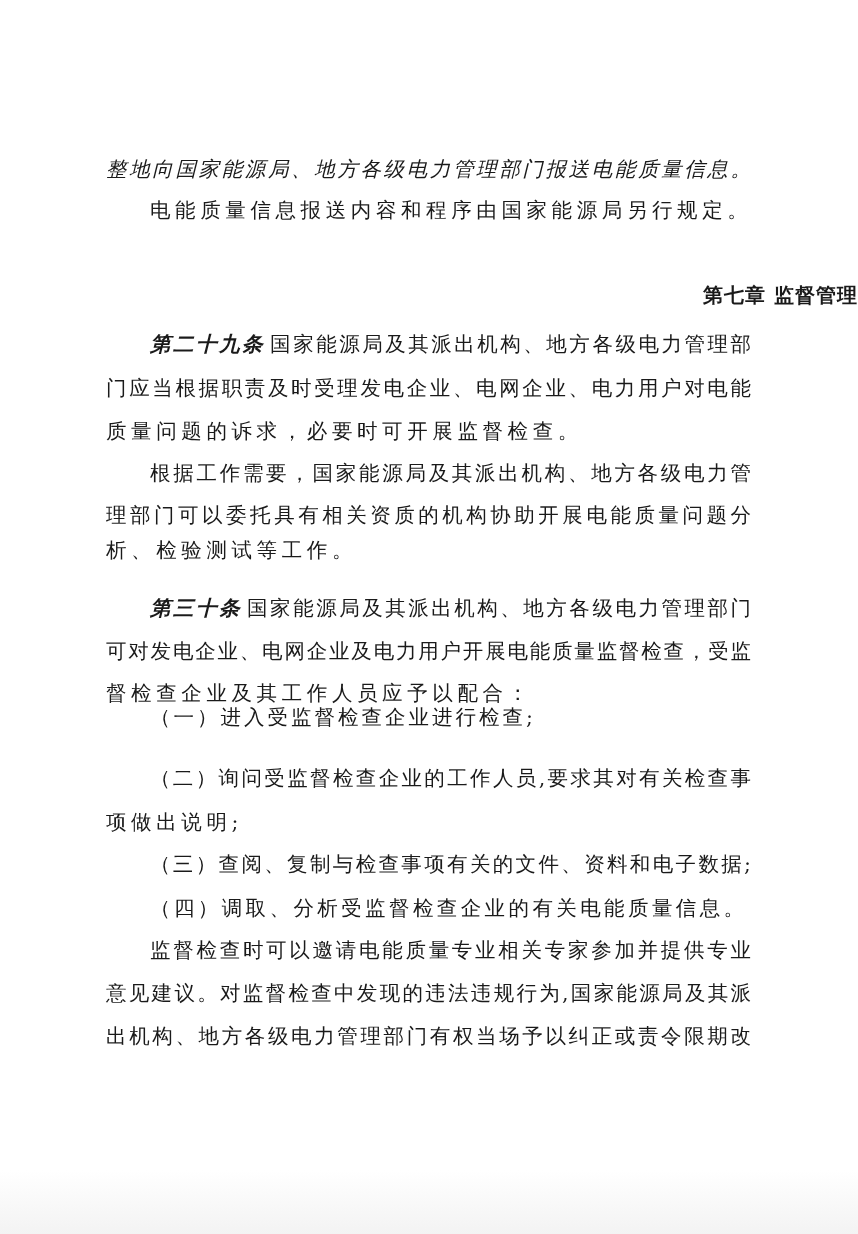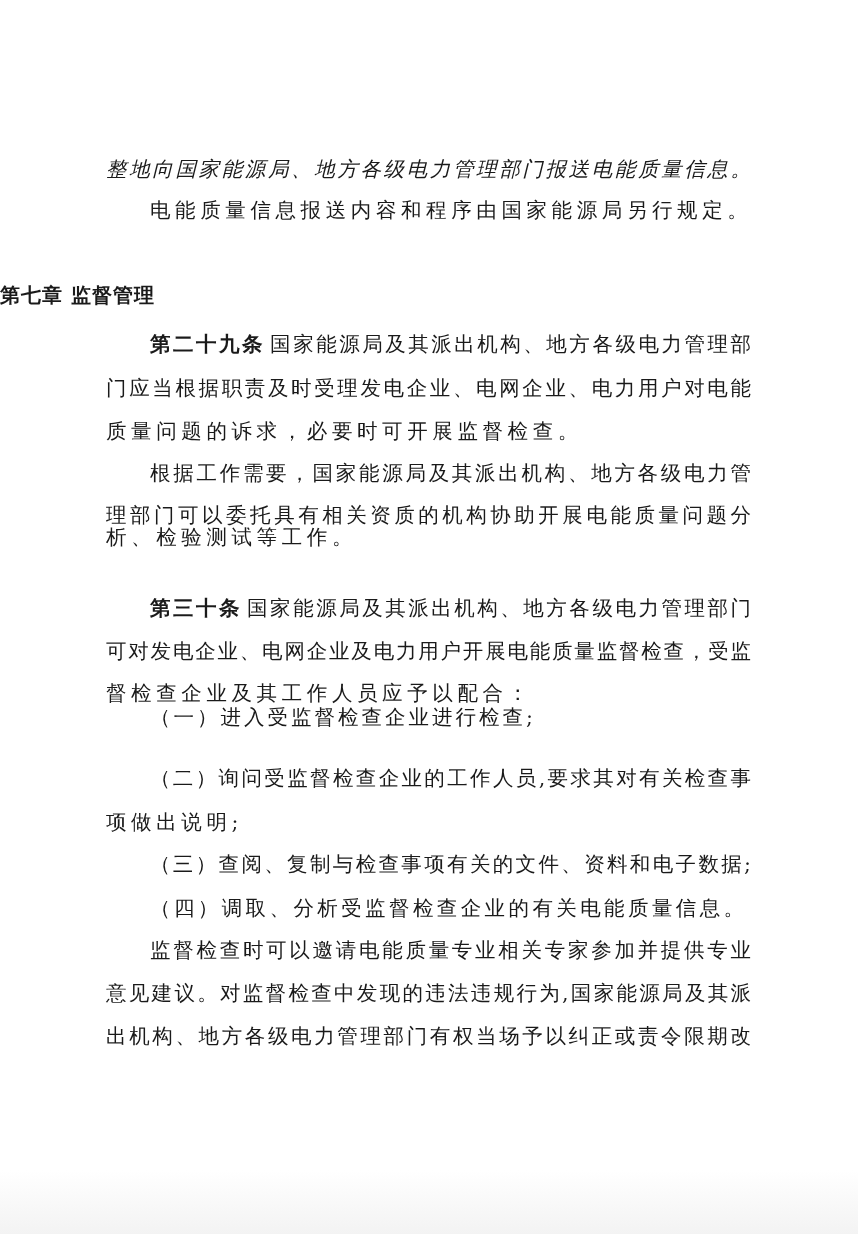--- a/index.html
+++ b/index.html
@@ -36,31 +36,32 @@
     .justify {
       text-align: justify;
       text-align-last: justify;
       letter-spacing: 0;
     }
     .chapter {
       position: absolute;
       left: 0;
       width: 858px;
       top: 281px;
-      text-align: left;
+      text-align: right;
       font-family: "DejaVu Sans", "Liberation Sans", sans-serif;
       font-weight: bold;
       font-size: 20px;
       line-height: 28px;
       letter-spacing: 1px;
     }
     .article-no {
       font-family: "DejaVu Sans", "Liberation Sans", sans-serif;
       font-weight: bold;
       margin-right: 5px;
+      font-style: italic;
     }
   </style>
 </head>
 <body>
 
 <div class="page">
 
   <div class="line justify" style="top:155px;font-style:italic;">整地向国家能源局、地方各级电力管理部门报送电能质量信息。</div>
 
   <div class="line indent" style="top:196px;">电能质量信息报送内容和程序由国家能源局另行规定。</div>
@@ -68,21 +69,21 @@
   <div class="chapter">第七章  监督管理</div>
 
   <div class="line indent justify" style="top:330px;">
     <span class="article-no">第二十九条</span><span>国家能源局及其派出机构、地方各级电力管理部</span>
   </div>
   <div class="line justify" style="top:374px;">门应当根据职责及时受理发电企业、电网企业、电力用户对电能</div>
   <div class="line" style="top:417px;">质量问题的诉求，必要时可开展监督检查。</div>
 
   <div class="line indent justify" style="top:459px;">根据工作需要，国家能源局及其派出机构、地方各级电力管</div>
   <div class="line justify" style="top:501px;">理部门可以委托具有相关资质的机构协助开展电能质量问题分</div>
-  <div class="line" style="top:523px;">析、检验测试等工作。</div>
+  <div class="line" style="top:536px;">析、检验测试等工作。</div>
 
   <div class="line indent justify" style="top:594px;">
     <span class="article-no">第三十条</span><span>国家能源局及其派出机构、地方各级电力管理部门</span>
   </div>
   <div class="line" style="top:679px;">督检查企业及其工作人员应予以配合：</div>
   <div class="line justify" style="top:637px;">可对发电企业、电网企业及电力用户开展电能质量监督检查，受监</div>
 
   <div class="line indent" style="top:703px; letter-spacing:3px;">（一）进入受监督检查企业进行检查;</div>
   <div class="line indent justify" style="top:764px;">（二）询问受监督检查企业的工作人员,要求其对有关检查事</div>
   <div class="line" style="top:808px;">项做出说明;</div>

